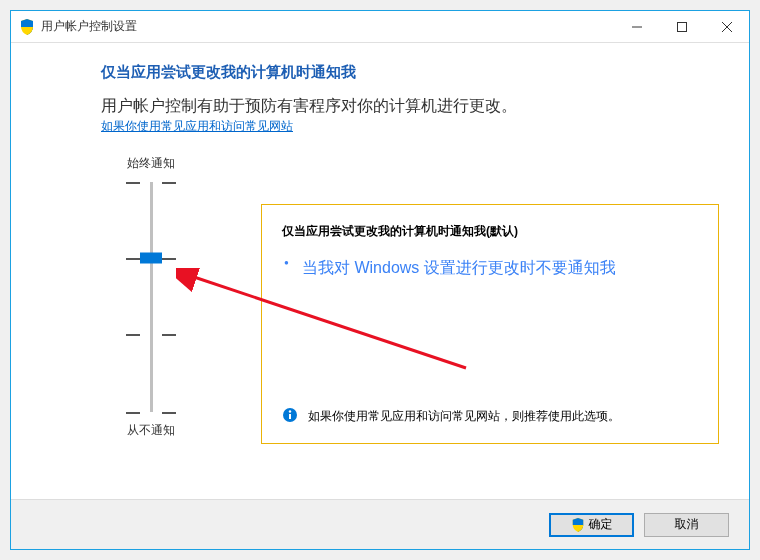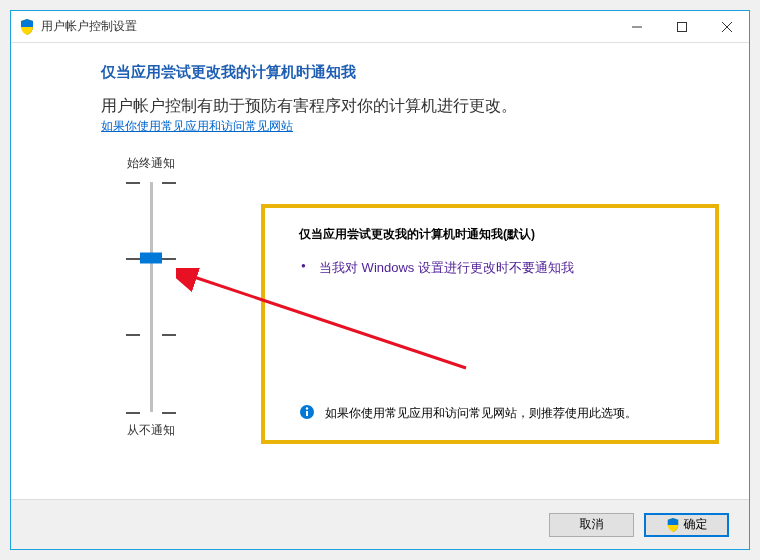--- a/index.html
+++ b/index.html
@@ -140,42 +140,42 @@
       height: 11px;
       background: #0078d7;
       left: 50%;
       transform: translate(-50%, -50%);
       top: 33%;
       cursor: pointer;
     }
     
     .detail-panel {
       flex: 1;
-      border: 4px solid #eab308;
-      padding: 18px 34px;
+      border: 1px solid #eab308;
+      padding: 18px 20px;
       height: 240px;
       display: flex;
       flex-direction: column;
     }
     
     .detail-title {
       font-size: 12px;
       font-weight: bold;
       margin-bottom: 15px;
     }
     
     .detail-list {
       list-style: none;
       padding-left: 20px;
     }
     
     .detail-list li {
       position: relative;
-      font-size: 13px;
-      color: #4c1d95;
+      font-size: 16px;
+      color: #3b82f6;
       line-height: 1.6;
     }
     
     .detail-list li::before {
       content: '●';
       position: absolute;
       left: -18px;
       font-size: 8px;
       top: 2px;
     }
@@ -315,29 +315,29 @@
         <marker id="arrowhead" markerWidth="12" markerHeight="10" refX="2" refY="5" orient="auto">
           <polygon points="0 0, 12 5, 0 10" fill="#e81123"></polygon>
         </marker>
       </defs>
       <line x1="290" y1="100" x2="15" y2="8" stroke="#e81123" stroke-width="3" marker-end="url(#arrowhead)"></line>
     </svg>
     
   </div>
 
   <div class="footer">
-    <button class="btn">
-      <span>取消</span>
-    </button>
     <button class="btn primary">
       <span class="shield-small">
         <svg viewBox="0 0 16 16">
           <path d="M8 0 L14 2 L14 8 Q14 13 8 16 Q2 13 2 8 L2 2 Z" fill="#ffd700"></path>
           <path d="M8 0 L14 2 L14 8 Q14 13 8 16 L8 0 Z" fill="#0078d7"></path>
           <path d="M8 8 L2 8 L2 2 L8 0 Z" fill="#0078d7"></path>
           <path d="M8 8 L14 8 Q14 13 8 16 Z" fill="#ffd700"></path>
         </svg>
       </span>
       <span>确定</span>
     </button>
+    <button class="btn">
+      <span>取消</span>
+    </button>
   </div>
 
 </div>
 
 </body></html>

